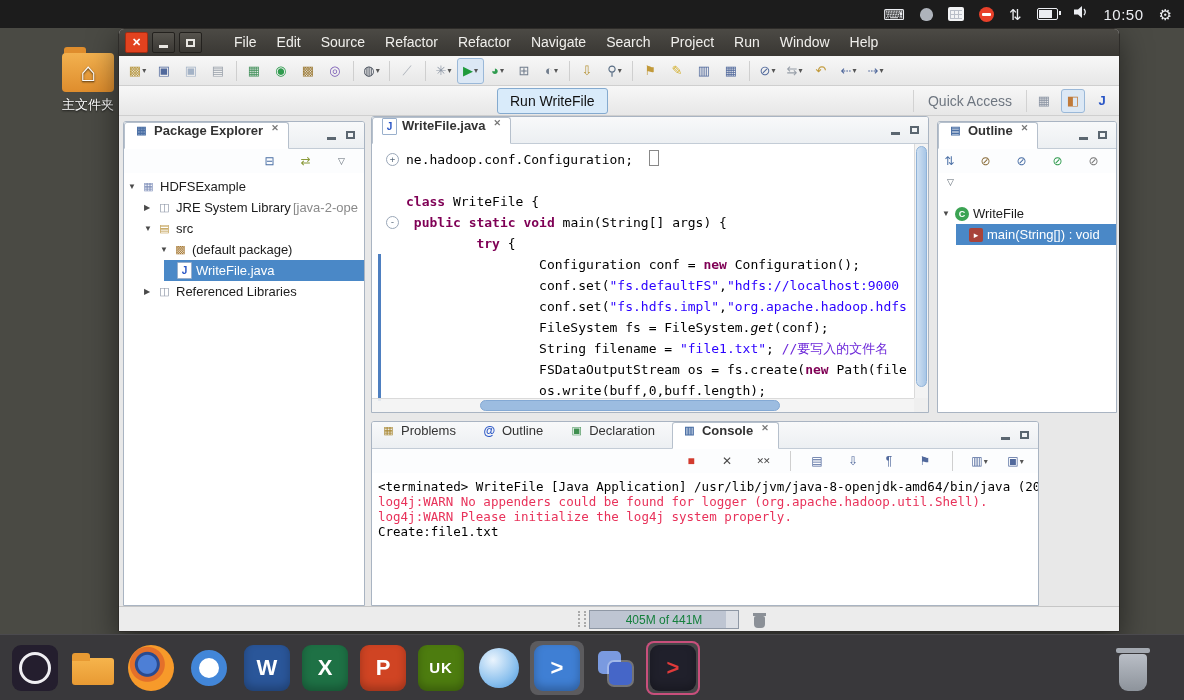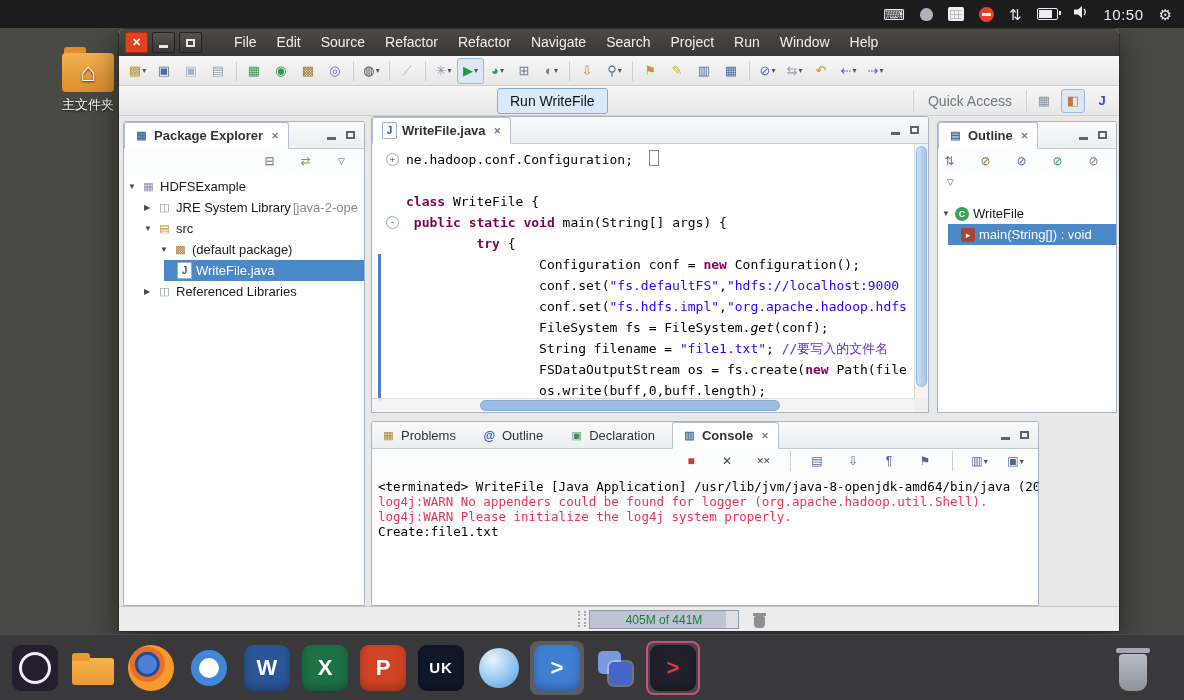--- a/index.html
+++ b/index.html
@@ -49,21 +49,21 @@
   .tsep{width:1px;height:20px;background:#cfcfcf;margin:0 4px;align-self:center}
   #runtip{position:absolute;left:378px;top:2px;height:24px;line-height:24px;padding:0 12px;background:#d9ebfa;border:1px solid #84aacf;border-radius:3px;font-size:14px;color:#111;z-index:5}
   #qa{margin-left:auto;display:flex;align-items:center;height:100%}
   #qa .qatext{color:#6e7680;font-size:14px;padding:0 14px;border-left:1px solid #d2d2d2;border-right:1px solid #d2d2d2;height:22px;line-height:22px}
   .pbtn{width:22px;height:22px;display:flex;align-items:center;justify-content:center;font-size:13px;border-radius:3px;margin-left:5px;border:1px solid transparent}
   .pbtn.pressed{background:#dce8f5;border:1px solid #9ab8d8}
 
   
   .panel{position:absolute;background:#fff;border:1px solid #a9b4c2;border-radius:3px 3px 0 0;box-sizing:border-box;overflow:hidden}
   .phead{height:26px;background:linear-gradient(#f8f9fa,#eceff2);border-bottom:1px solid #c3ccd6;display:flex;align-items:flex-end;position:relative}
-  .ptab{display:flex;align-items:center;gap:5px;padding:0 9px;height:25px;font-size:13px;color:#333;white-space:nowrap}
+  .ptab{display:flex;align-items:flex-start;gap:5px;padding:0 9px;height:25px;font-size:13px;color:#333;white-space:nowrap}
   .ptab.active{background:#fff;border:1px solid #b6c0cc;border-bottom:1px solid #fff;border-radius:3px 3px 0 0;font-weight:bold;margin-bottom:-1px}
   .tclose{font-size:9px;color:#777;margin-left:3px}
   .winctl{margin-left:auto;display:flex;gap:9px;align-items:center;padding:0 8px;height:100%}
   .pmin{display:block;width:10px;height:11px;position:relative}
   .pmin::before{content:"";position:absolute;left:0;bottom:1px;width:9px;height:3px;background:#5b6670}
   .pmax{display:block;width:10px;height:11px;position:relative}
   .pmax::before{content:"";position:absolute;left:0;top:1px;width:9px;height:8px;border:2px solid #5b6670;box-sizing:border-box}
   .ptools{height:24px;display:flex;justify-content:flex-end;align-items:center;gap:9px;padding:0 9px;background:#fcfdfe}
   .ptools .tbtn{height:19px;font-size:12px}
 
@@ -73,21 +73,21 @@
   #co{left:252px;top:392px;width:668px;height:185px}
 
   
   .trow{display:flex;align-items:center;height:21px;font-size:13px;color:#1c1c1c;white-space:nowrap}
   .trow .arrow{width:13px;flex:0 0 13px;font-size:8px;color:#4a4a4a}
   .trow .lbl{margin-left:4px}
   .trow .decor{color:#8a8a8a;margin-left:2px}
   .trow.sel{background:#4a88c7;color:#fff}
   .trow.sel .decor{color:#e6edf6}
   .d0{margin-left:4px}.d1{margin-left:20px}.d2{margin-left:36px}.d3{margin-left:40px}
-  .od0{margin-left:4px}.od1{margin-left:10px}
+  .od0{margin-left:4px}.od1{margin-left:18px}
 
   .tico{width:15px;height:15px;display:inline-flex;align-items:center;justify-content:center;font-size:11px;flex:0 0 15px}
   .ic-pe::before{content:"▦";color:#4a6fa5}
   .ic-outline::before{content:"▤";color:#4a6fa5}
   .ic-problems::before{content:"▦";color:#a8862f}
   .ic-javadoc::before{content:"@";color:#2a56c6;font-weight:bold;font-size:12px}
   .ic-declaration::before{content:"▣";color:#3f8f4f}
   .ic-console::before{content:"▥";color:#4a6fa5}
   .ic-project::before{content:"▦";color:#7d8db8}
   .ic-library::before{content:"◫";color:#8892a2}
@@ -716,21 +716,21 @@
           </span>
       </span>
 
       <span class="slot">
         <span class="dk tile" style="background:#d04423">
             <span>P</span>
           </span>
       </span>
 
       <span class="slot">
-        <span class="dk tile uk" style="background:#0f172a">
+        <span class="dk tile uk" style="background:#4d7c0f">
             <span>UK</span>
           </span>
       </span>
 
       <span class="slot">
         <span class="dk k-qq" style="">
             <span></span>
           </span>
       </span>
 

